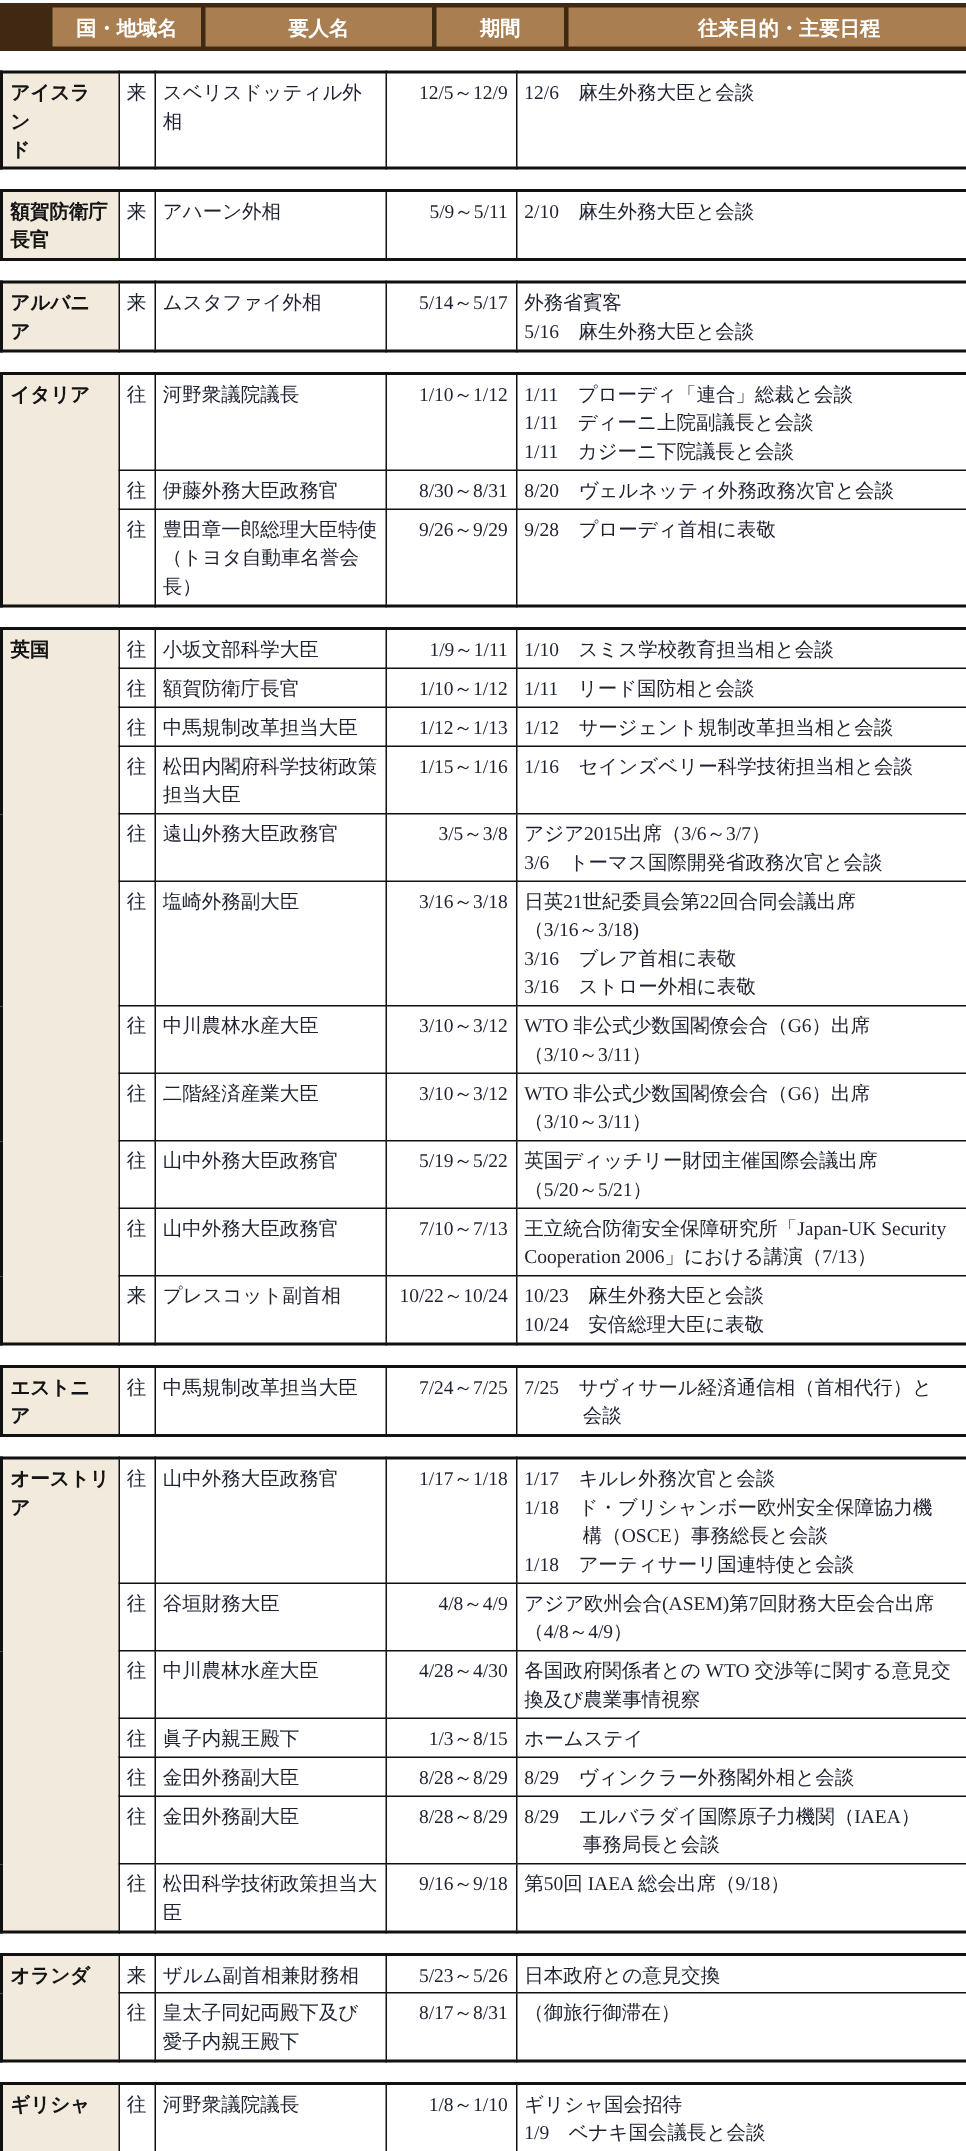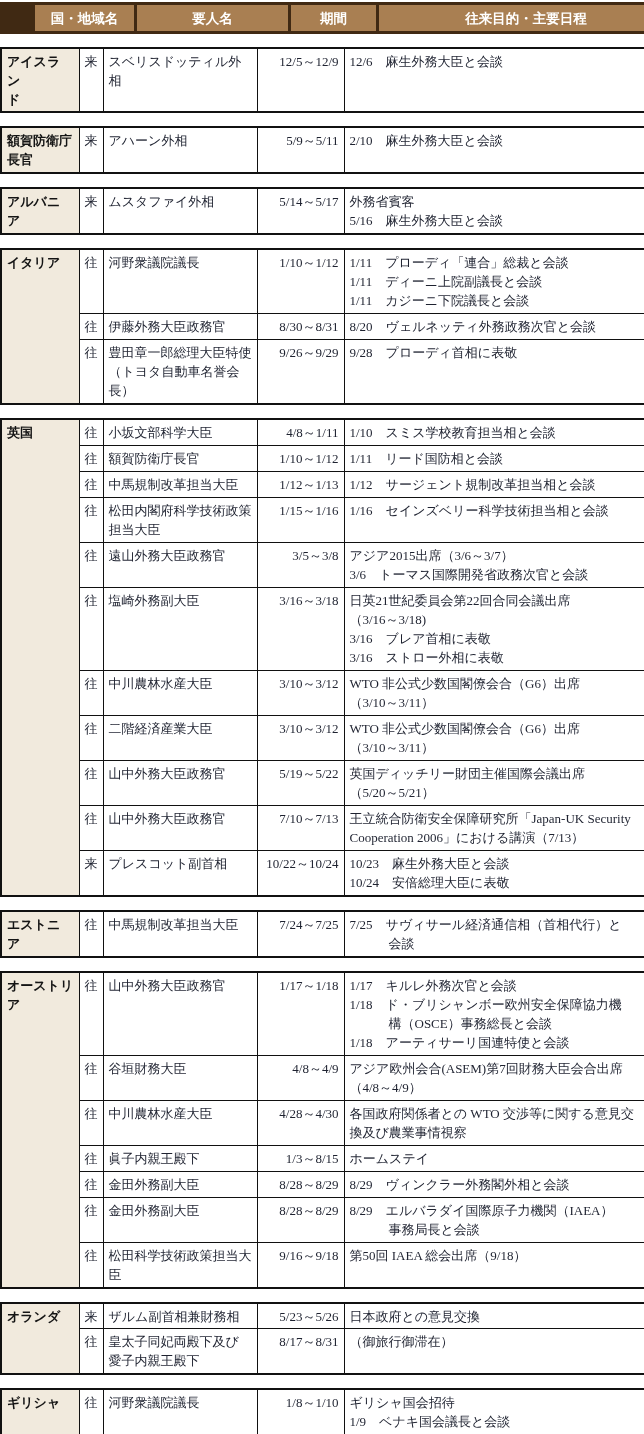--- a/index.html
+++ b/index.html
@@ -204,21 +204,21 @@
         <col class="c-dir">
         <col class="c-person">
         <col class="c-period">
         <col class="c-purpose">
       </colgroup>
     <tbody>
         <tr>
       <td class="country" rowspan="11">英国</td>
       <td class="dir">往</td>
       <td class="person">小坂文部科学大臣</td>
-      <td class="period">4/8～1/11</td>
+      <td class="period">1/9～1/11</td>
       <td class="purpose">1/10　スミス学校教育担当相と会談</td>
     </tr>
     <tr>
       <td class="dir">往</td>
       <td class="person">額賀防衛庁長官</td>
       <td class="period">1/10～1/12</td>
       <td class="purpose">1/11　リード国防相と会談</td>
     </tr>
     <tr>
       <td class="dir">往</td>

